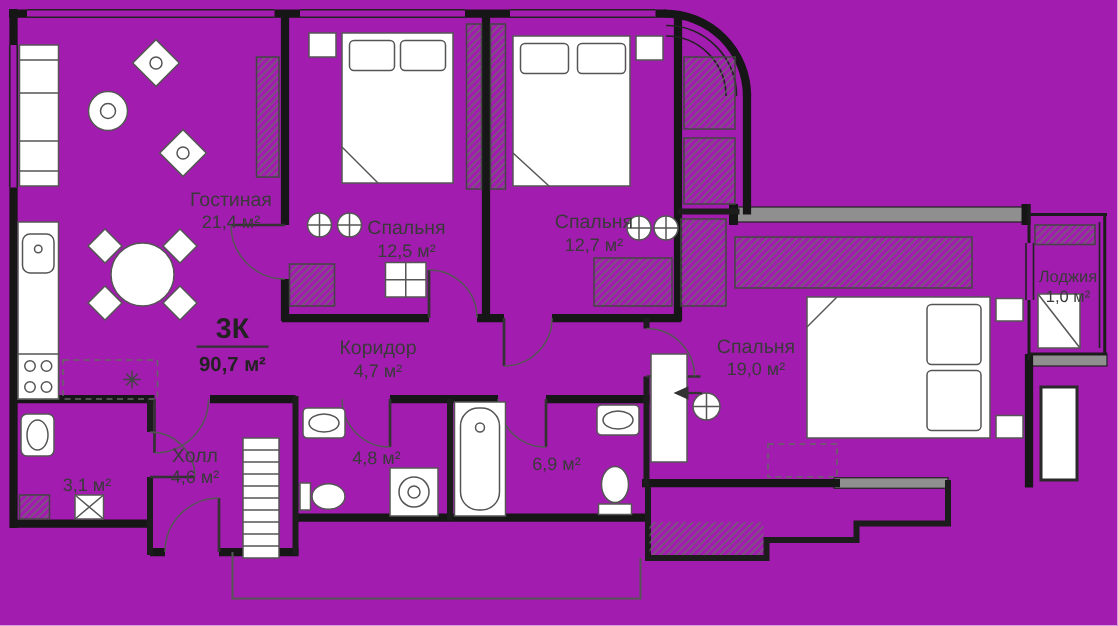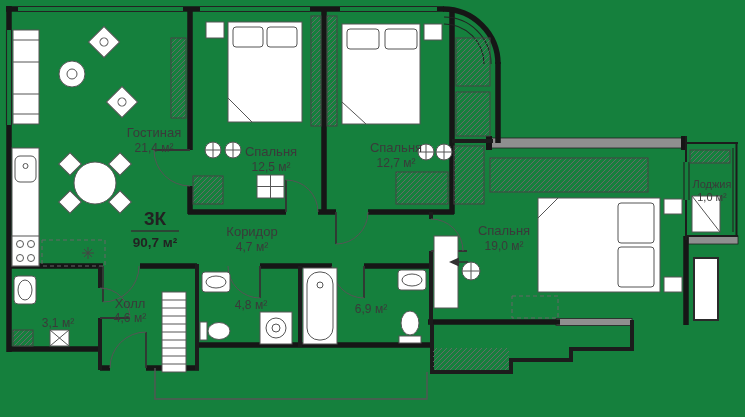--- a/index.html
+++ b/index.html
@@ -1,16 +1,16 @@
 <!DOCTYPE html>
 <html><head>
 <meta charset="utf-8">
 <style>
   html,body{margin:0;padding:0;background:#fff;}
-  .plan-wrap{position:relative;width:745px;height:417px;background:#15803d;overflow:hidden;
+  .plan-wrap{position:relative;width:745px;height:417px;background:#a21caf;overflow:hidden;
              font-family:"Liberation Sans", sans-serif;}
   svg{display:block;}
   svg text{font-family:"Liberation Sans", sans-serif;fill:#3a3a3a;}
   .room-name{font-size:13px;}
   .room-area{font-size:12px;}
   .small-area{font-size:12px;}
   .loggia-name{font-size:11px;}
   .loggia-area{font-size:11px;}
   .title-type{font-size:19px;font-weight:bold;fill:#222;}
   .title-area{font-size:13.5px;font-weight:bold;fill:#222;}

